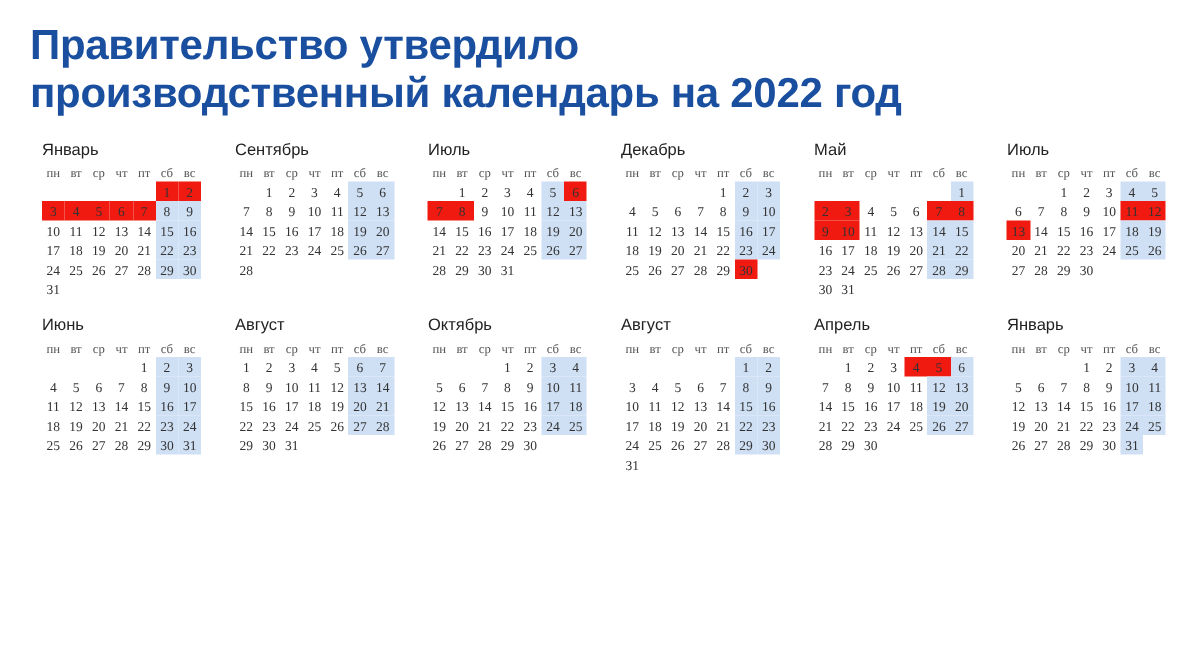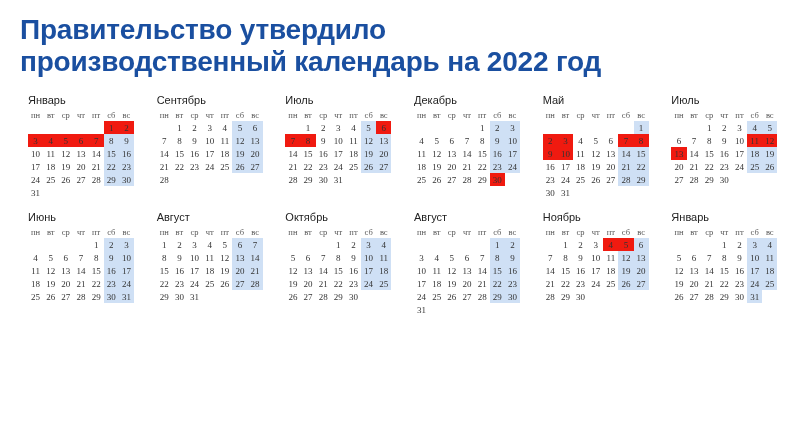--- a/index.html
+++ b/index.html
@@ -731,21 +731,21 @@
                 <td class="e"></td>
                 <td class="e"></td>
                 <td class="e"></td>
                 <td class="e"></td>
                 <td class="e"></td>
               </tr>
             </tbody>
           </table>
         </div>
         <div class="month">
-          <div class="month-name">Ноябрь</div>
+          <div class="month-name">Апрель</div>
           <table class="mt">
             <thead>
               <tr>
                 <th>пн</th>
                 <th>вт</th>
                 <th>ср</th>
                 <th>чт</th>
                 <th>пт</th>
                 <th>сб</th>
                 <th>вс</th>

